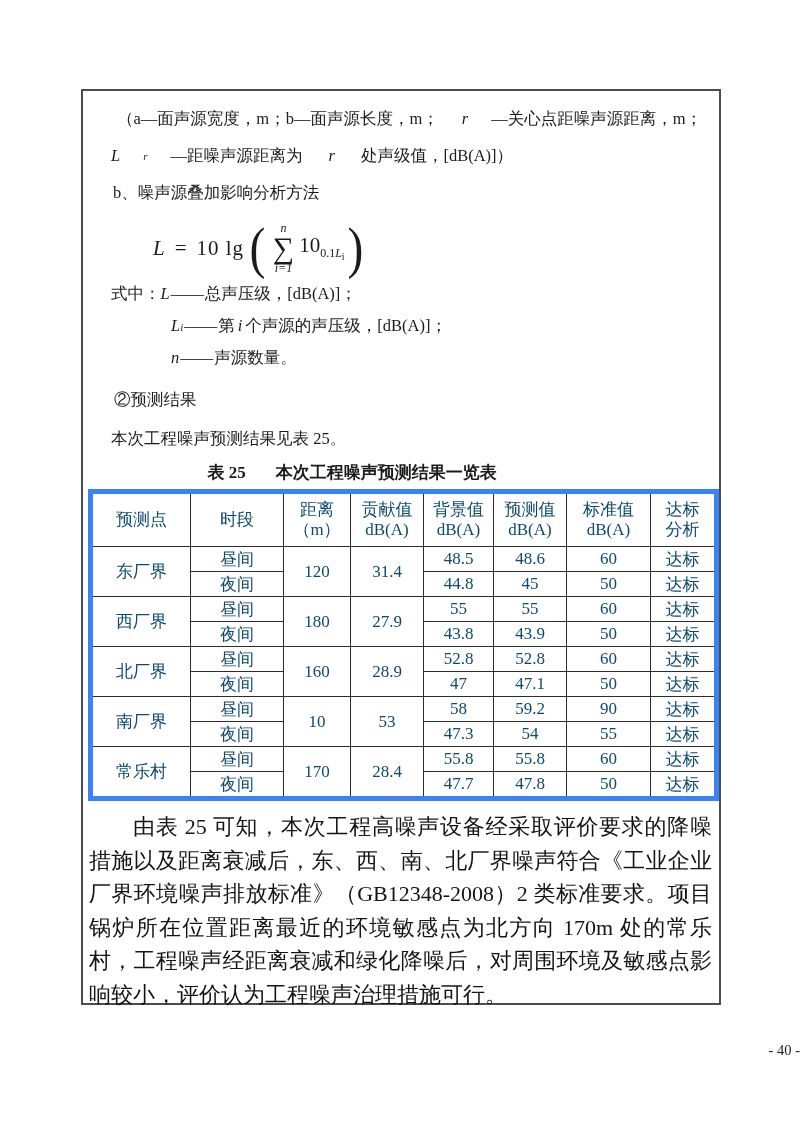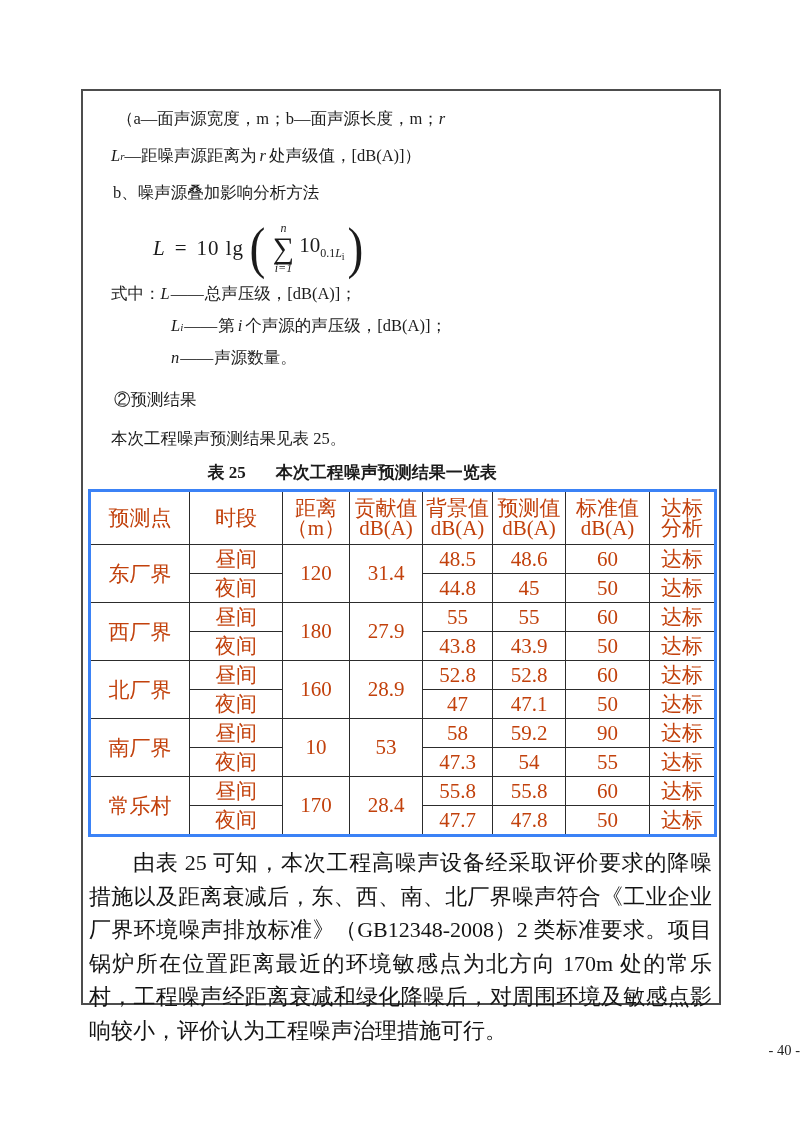--- a/index.html
+++ b/index.html
@@ -7,21 +7,21 @@
     width:800px; height:1131px; position:relative;
     background:#ffffff; color:#1b1b1b;
     font-family:"Liberation Serif","DejaVu Serif",serif;
   }
   .frame {
     position:absolute; left:81px; top:89px; width:640px; height:916px;
     border:2px solid #4d4d4d; box-sizing:border-box; background:#fff;
   }
   .doc-line {
     margin-left:34px; font-size:16.5px; height:37px;
-    display:flex; align-items:center; white-space:nowrap;
+    display:flex; align-items:center; white-space:nowrap;gap:23px;
   }
   .doc-line.l2 { margin-left:28px; }
   .doc-line.l3 { margin-left:30px; }
   .fvar { font-style:italic; }
   sub.small { font-size:11px; font-style:italic; }
   
   .formula {
     display:flex; align-items:center; height:70px;
     margin:2px 0 0 70px; font-size:21px;
   }
@@ -47,22 +47,22 @@
   .sec-heading { margin:10px 0 0 31px; font-size:16.5px; height:33px; display:flex; }
   .sec-lead   { margin-left:28px; font-size:16.5px; height:34px; display:flex; align-items:center; }
   
   .table-caption {
     text-align:center; margin:3px 98px 0 0; font-weight:bold;
     font-size:17px; height:27px; line-height:27px;
   }
   .caption-label { display:inline-block; margin-right:30px; }
   table.noise {
     border-collapse:collapse; table-layout:fixed; width:626px;
-    margin:3px 0 0 5px; border:3px solid #3b82f6;
-    font-size:21px; color:#c2410c;
+    margin:3px 0 0 5px; border:5px solid #3b82f6;
+    font-size:17px; color:#0c4a6e;
   }
   table.noise th, table.noise td {
     border:1px solid #2c2c2c; text-align:center; vertical-align:middle;
     padding:0; font-weight:normal; overflow:hidden;
   }
   table.noise thead th { height:52px; line-height:20px; }
   table.noise tbody td { height:24px; }
   
   .body-para {
     margin:9px 7px 0 6px; font-size:22px; line-height:33.5px;
@@ -75,20 +75,21 @@
   }
 </style>
 </head>
 <body>
 
 <div class="frame">
 
   <div class="doc-line" style="margin-top:9px;">
     <span>（a—面声源宽度，m；b—面声源长度，m；</span>
       <span class="fvar">r</span>
+      <span>—关心点距噪声源距离，m；</span>
   </div>
 
   <div class="doc-line l2">
     <span class="fvar">L</span>
       <sub class="small">r</sub>
       <span>—距噪声源距离为</span>
       <span class="fvar" style="margin:0 3px;">r</span>
       <span>处声级值，[dB(A)]）</span>
   </div>
 

